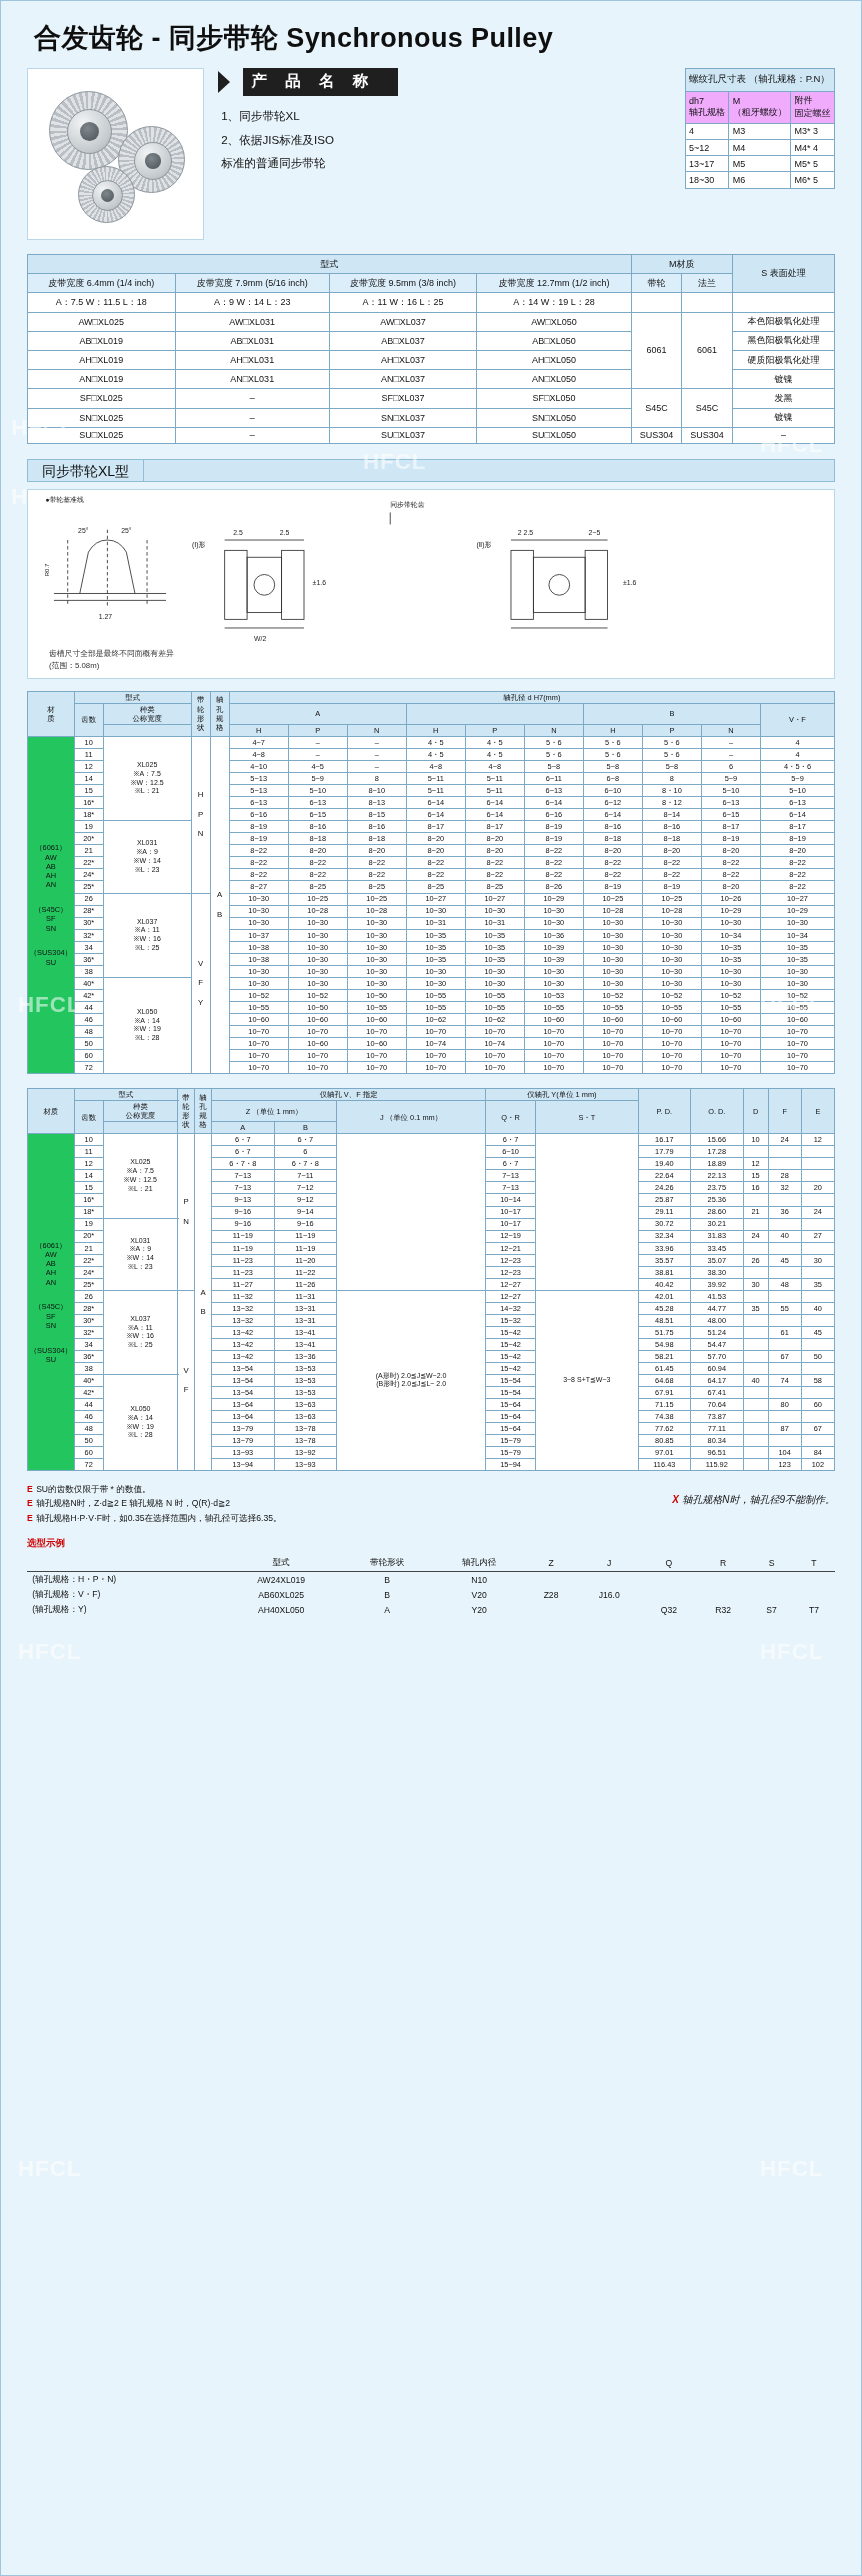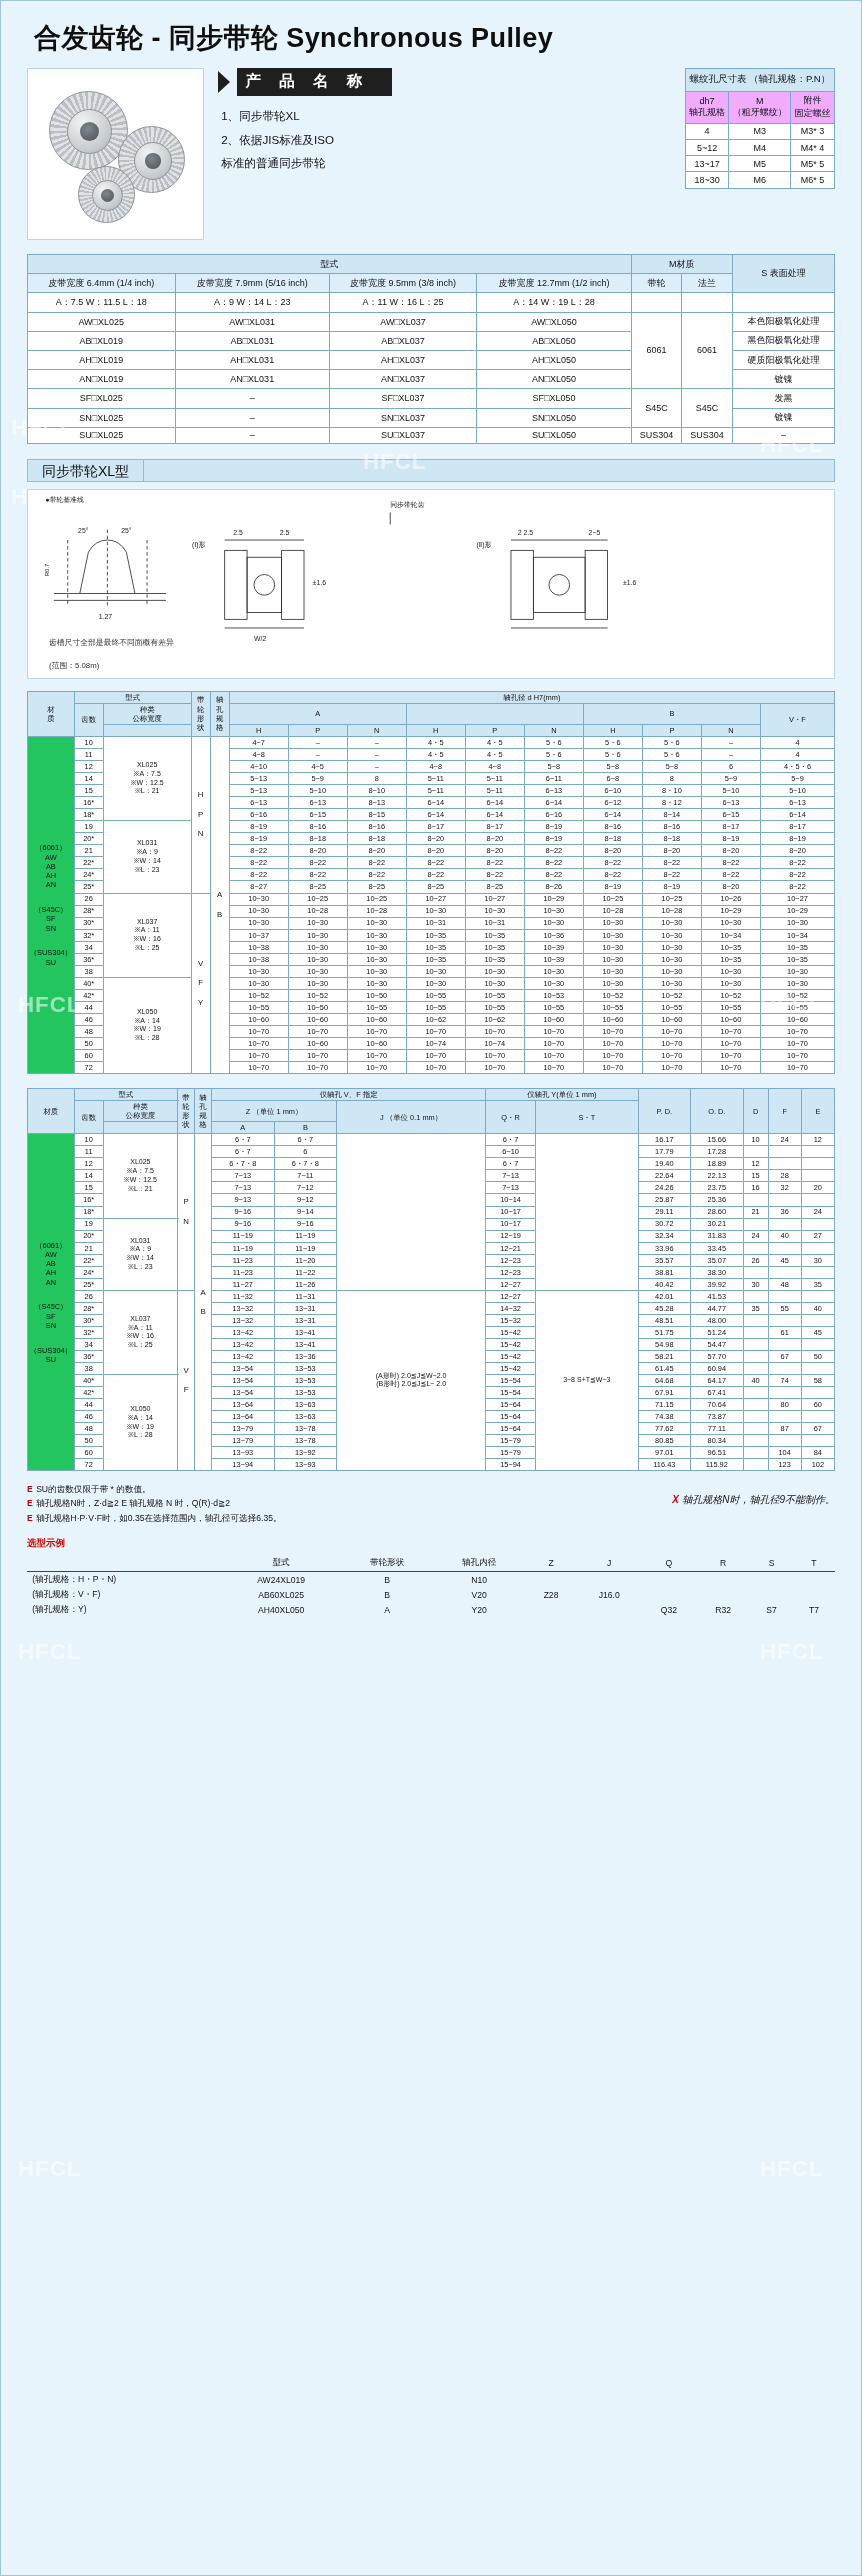--- a/index.html
+++ b/index.html
@@ -55,37 +55,37 @@
     position: absolute; border-radius: 50%;
     background: radial-gradient(circle at 35% 30%, #f2f4f5, #c3c9cd 70%, #9aa1a6);
     border: 0.9px solid #8d969c;
   }
   .pulley .bore {
     position: absolute; border-radius: 50%;
     background: radial-gradient(circle at 40% 35%, #7e878d, #4b5256);
   }
   .name-block { flex: 1 1 auto; padding-left: 5.2px; }
   .name-header {
-    display: flex; align-items: center; gap: 7px;
+    display: flex; align-items: center; gap: 13px;
     margin-bottom: 8.6px;
   }
   .name-header .bar {
     width: 0; height: 0;
     border-top: 11.2px solid transparent;
     border-bottom: 11.2px solid transparent;
     border-left: 12px solid #1f1f1f;
   }
   .name-header .lbl {
     background: #1f1f1f; color: #fff; font-size: 15.5px; font-weight: bold;
     padding: 2.6px 22.4px 4.3px 8.6px; letter-spacing: 7px;
   }
   .name-list { font-size: 11.6px; line-height: 2.0; color: #111; padding-left: 3.4px; }
   .screw-table { border-collapse: collapse; font-size: 9px; flex: none; }
   .screw-table th, .screw-table td {
-    border: 0.9px solid #7ba9c6; text-align: center; padding: 2.6px 3.4px; color: #111; margin-left: 12px;
+    border: 0.9px solid #7ba9c6; padding: 2.6px 3.4px; color: #111; margin-left: 12px;
   }
   .screw-table .cap { background: #cfe6f5; font-weight: normal; font-size: 9.5px; padding: 4.3px 3.4px; }
   .screw-table .hdr { background: #f0abfc; }
   .screw-table td { background: #ffffff; }
 
   .mid-wrap { padding: 14px 26px 0 26px; }
   .type-table { border-collapse: collapse; width: 100%; font-size: 9px; }
   .type-table th, .type-table td {
     border: 0.9px solid #7ba9c6; text-align: center; padding: 2.6px 1.7px; color: #111;
     background: #ffffff;
@@ -362,21 +362,21 @@
       </g>
       <text x="520" y="66" font-size="8" fill="#222">(Ⅱ)形</text>
       <text x="568" y="52" font-size="8" fill="#222">2  2.5</text>
       <text x="650" y="52" font-size="8" fill="#222">2~5</text>
       <text x="690" y="110" font-size="8" fill="#222">±1.6</text>
 
       <text x="420" y="20" font-size="8" fill="#222">同步带轮齿</text>
       <line x1="420" y1="26" x2="420" y2="40" stroke="#333" stroke-width="1"></line>
       <text x="20" y="14" font-size="8" fill="#222">●带轮基准线</text>
     </svg>
-    <div class="cap" style="left:21px; bottom:30px;">齿槽尺寸全部是最终不同面概有差异</div>
+    <div class="cap" style="left:21px; bottom:19px;">齿槽尺寸全部是最终不同面概有差异</div>
     <div class="cap" style="left:21px; bottom:7px;">(范围：5.08m)</div>
   </div>
 
   <div class="big-wrap">
     <table class="big-table">
       <tbody>
           <tr>
         <th rowspan="3" style="width:45px">材<br>质</th>
         <th colspan="3">型式</th>
         <th rowspan="3" style="width:19px">带<br>轮<br>形<br>状</th>

